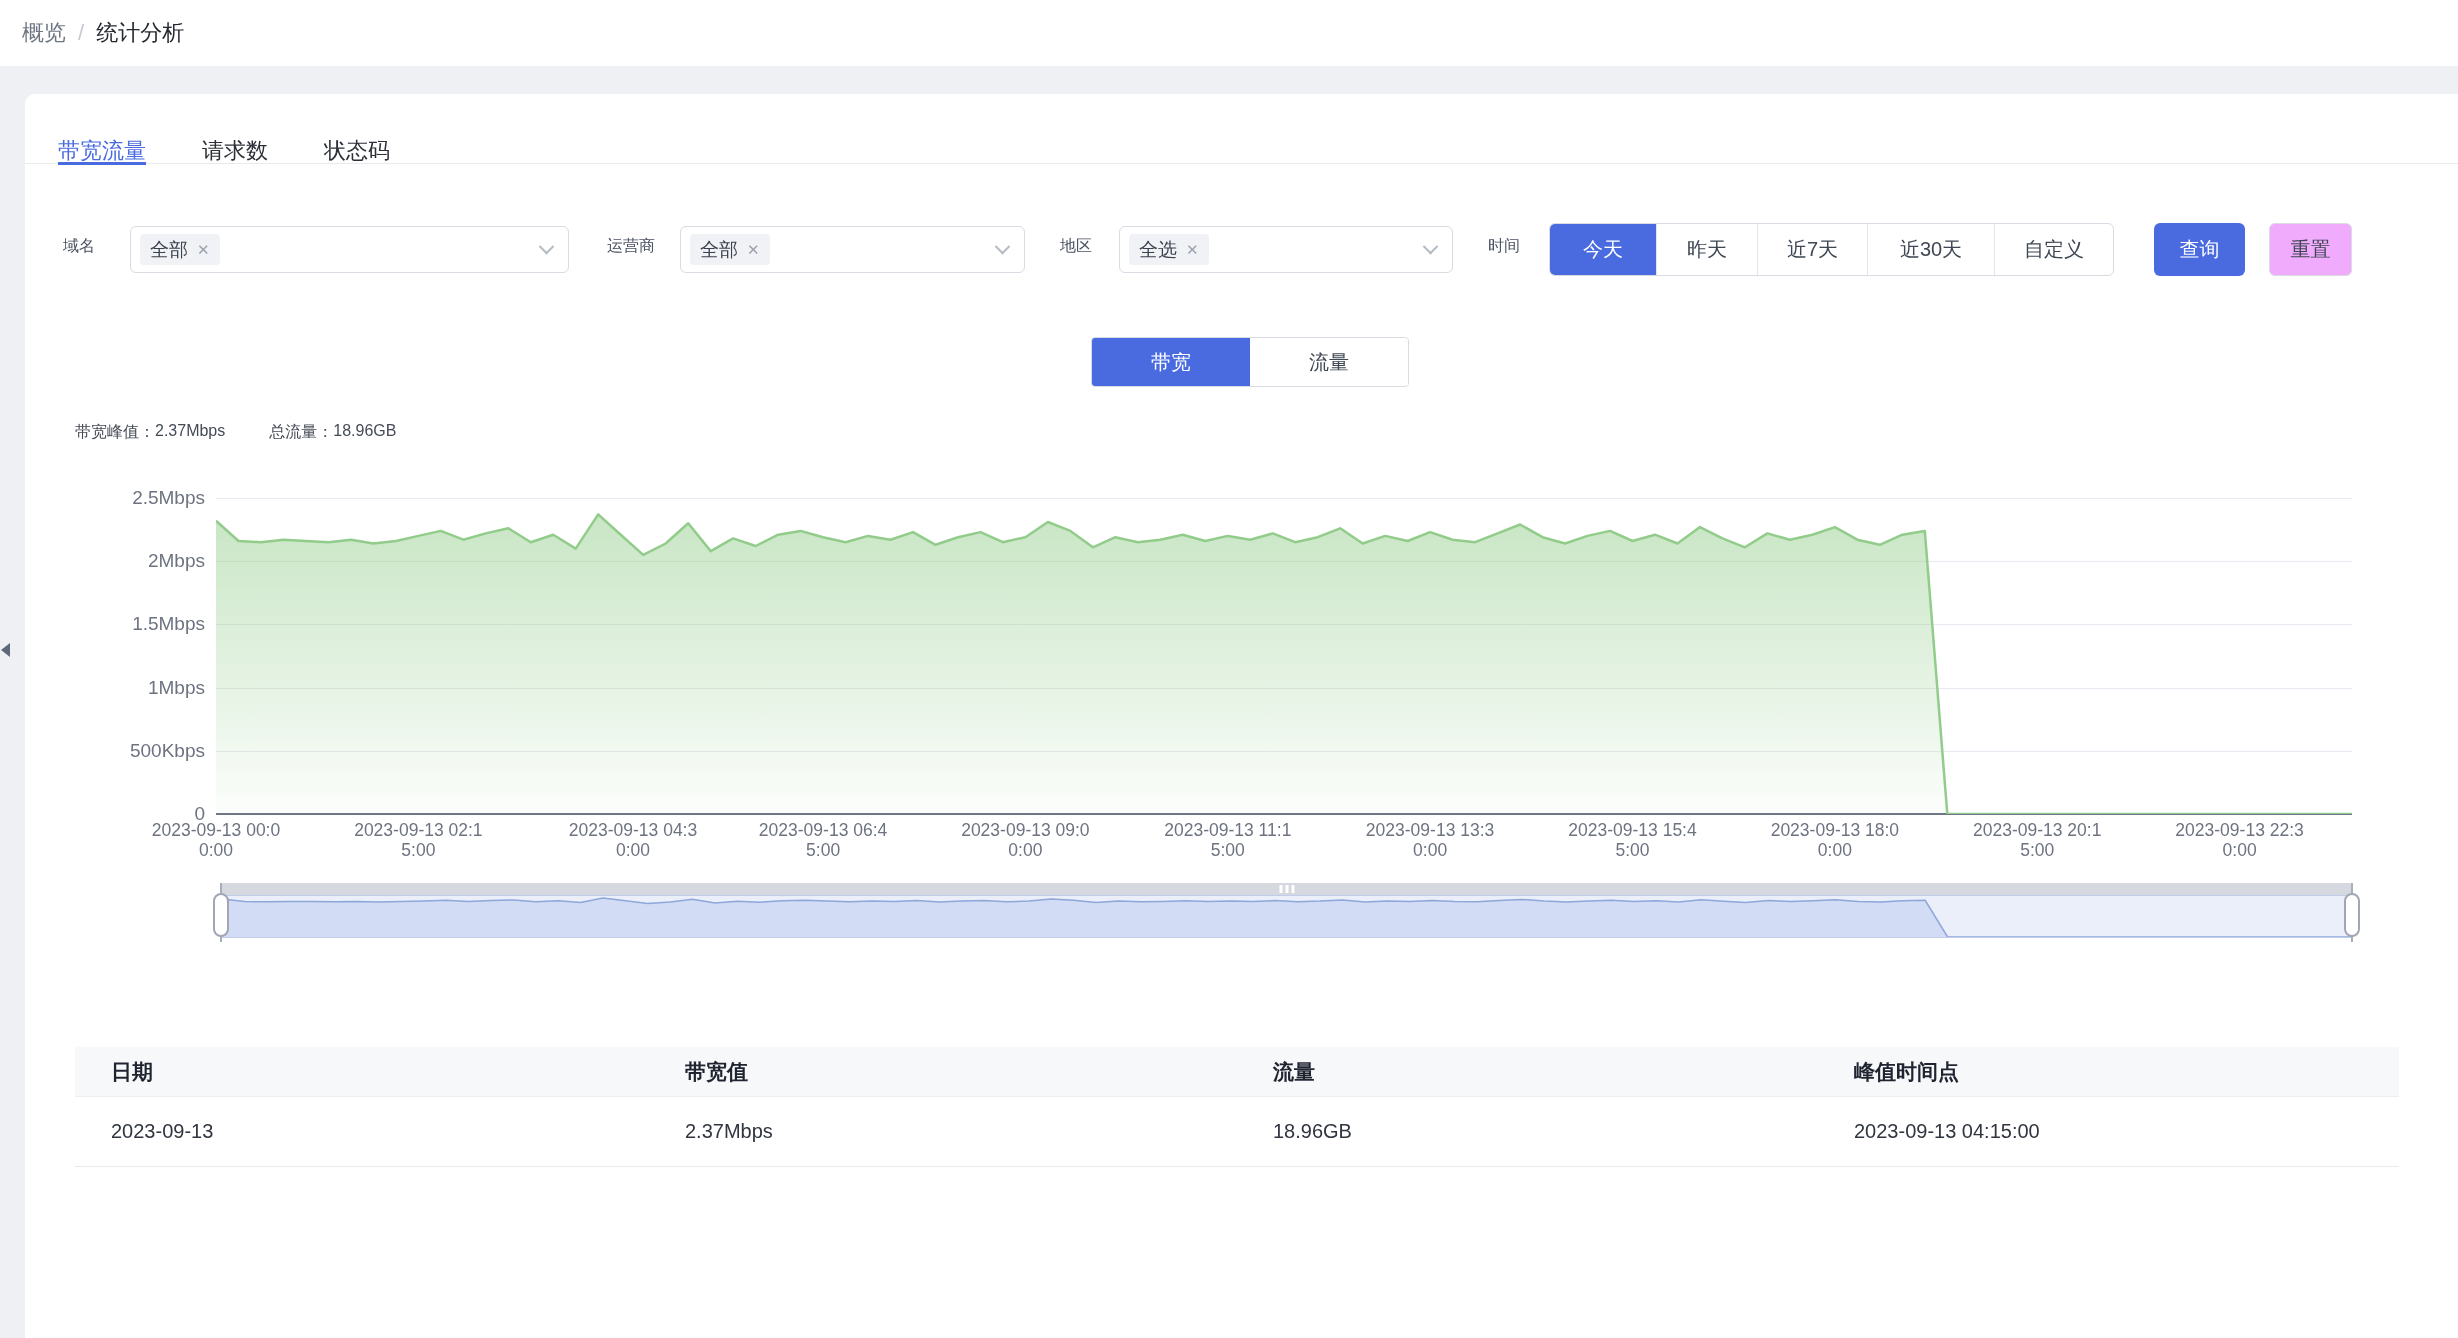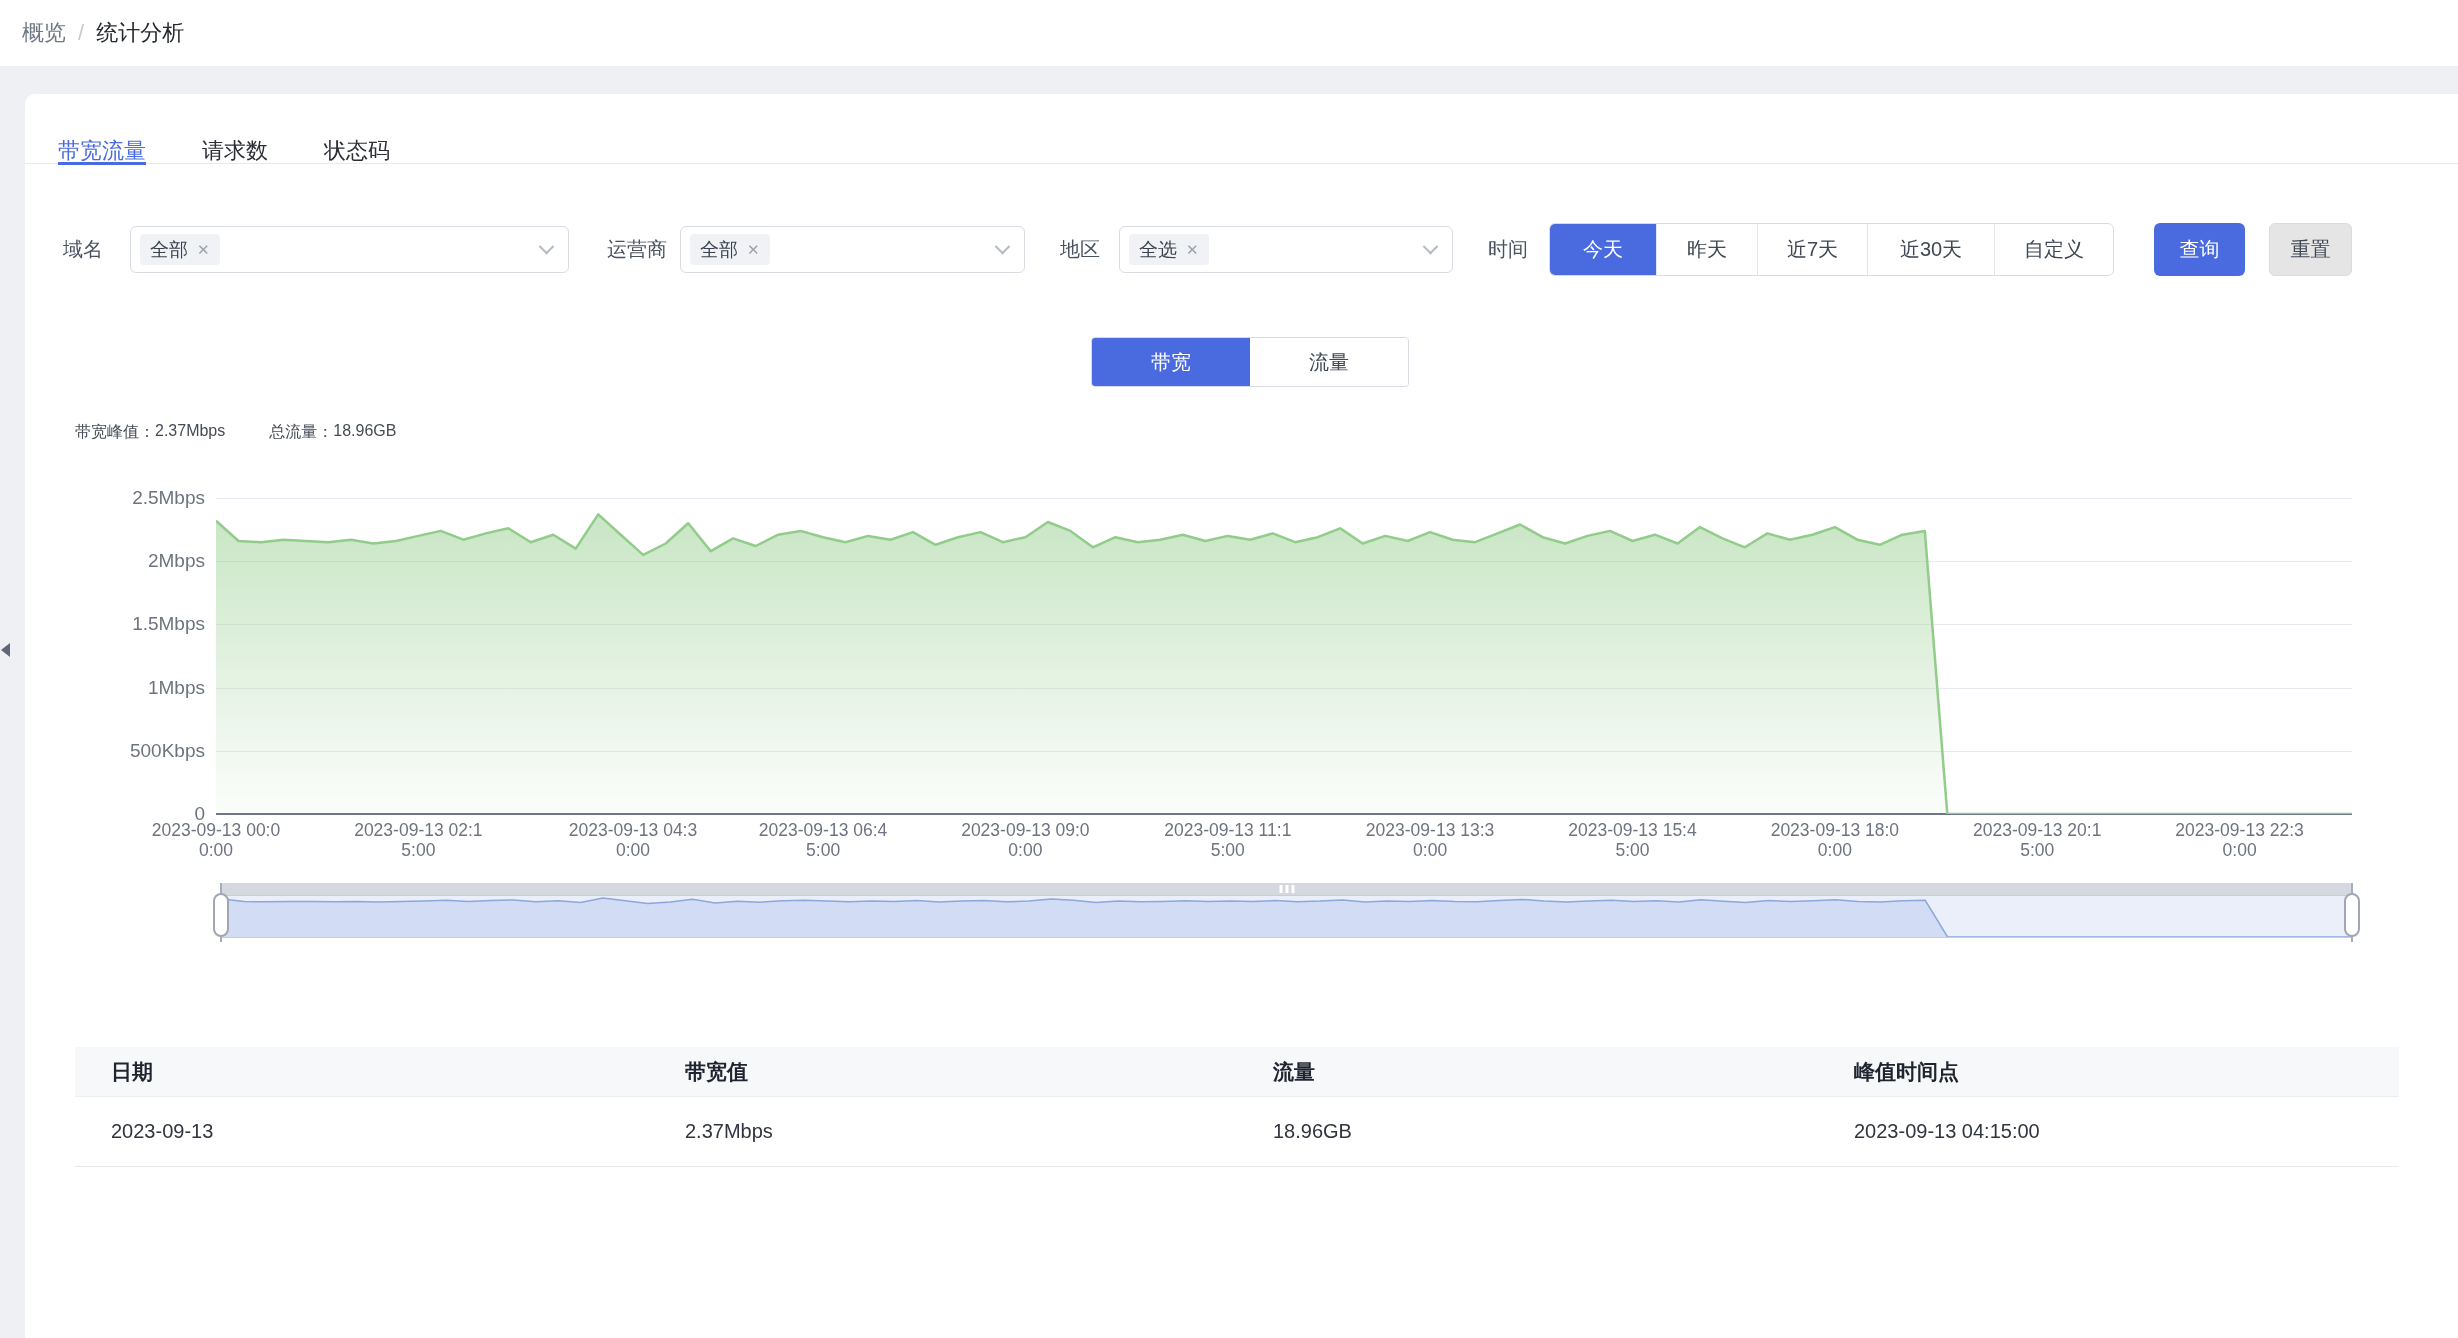--- a/index.html
+++ b/index.html
@@ -22,40 +22,40 @@
   .card { position:absolute; left:25px; top:94px; width:2433px; height:1244px;
     background:#ffffff; border-radius:10px 0 0 0; }
 
   
   .tabs { position:absolute; left:0; top:0; width:2433px; height:70px;
     padding:42px 24px 0 33px; display:flex; gap:56px; border-bottom:1px solid #e9eaee; }
   .tab { font-size:22px; color:#2b2f36; padding-bottom:16px; cursor:pointer; }
   .tab.active { color:#4a6be0; border-bottom:3px solid #4a6be0; margin-bottom:-2px; }
 
   
-  .f-label { position:absolute; font-size:20px; color:#4a5160; top:142px; white-space:nowrap; }
+  .f-label { position:absolute; font-size:16px; color:#4a5160; top:142px; white-space:nowrap; }
   .select { position:absolute; top:132px; height:47px; background:#fff;
     border:1px solid #d8dbe2; border-radius:6px; display:flex; align-items:center; padding:0 16px 0 9px; }
   .chip { background:#f0f2f5; border-radius:4px; height:31px; display:flex; align-items:center;
     gap:9px; padding:0 10px; font-size:19px; color:#3c4350; }
   .chip .x-icon { font-size:15px; color:#9ba2ae; cursor:pointer; line-height:1; }
   .select .chev { margin-left:auto; width:11px; height:11px; border-right:2px solid #b4bac4;
     border-bottom:2px solid #b4bac4; transform:rotate(45deg) translate(-2px,-2px); }
 
   .time-group { position:absolute; left:1524px; top:129px; height:53px; display:flex;
     border:1px solid #d8dbe2; border-radius:6px; overflow:hidden; background:#fff; }
   .time-opt { display:flex; align-items:center; justify-content:center; font-size:20px;
     color:#3f4654; border-left:1px solid #e3e5ea; cursor:pointer; }
   .time-opt:first-child { border-left:none; }
   .time-opt.active { background:#4a6be0; color:#ffffff; }
 
   .btn { position:absolute; top:129px; height:53px; border-radius:6px; font-size:20px;
     display:flex; align-items:center; justify-content:center; cursor:pointer; }
   .btn-query { left:2129px; width:91px; background:#4a6be0; color:#fff; }
-  .btn-reset { left:2244px; width:83px; background:#e5e5e5; color:#3f4654; border:1px solid #d8dbe2; }
+  .btn-reset { left:2244px; width:83px; background:#f0abfc; color:#3f4654; border:1px solid #d8dbe2; }
 
   
   .metric-toggle { position:absolute; left:1066px; top:243px; width:318px; height:50px;
     display:flex; border:1px solid #d8dbe2; border-radius:4px; overflow:hidden; }
   .metric-opt { width:159px; display:flex; align-items:center; justify-content:center;
     font-size:20px; color:#3f4654; background:#fff; cursor:pointer; }
   .metric-opt.active { background:#4a6be0; color:#fff; }
 
   
   .stats { position:absolute; left:50px; top:328px; display:flex; gap:44px; font-size:16px; color:#454b56; }

